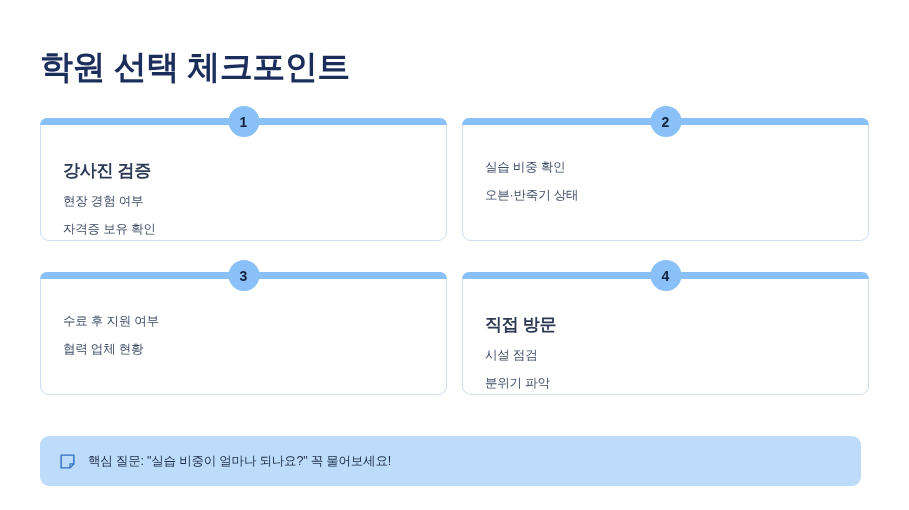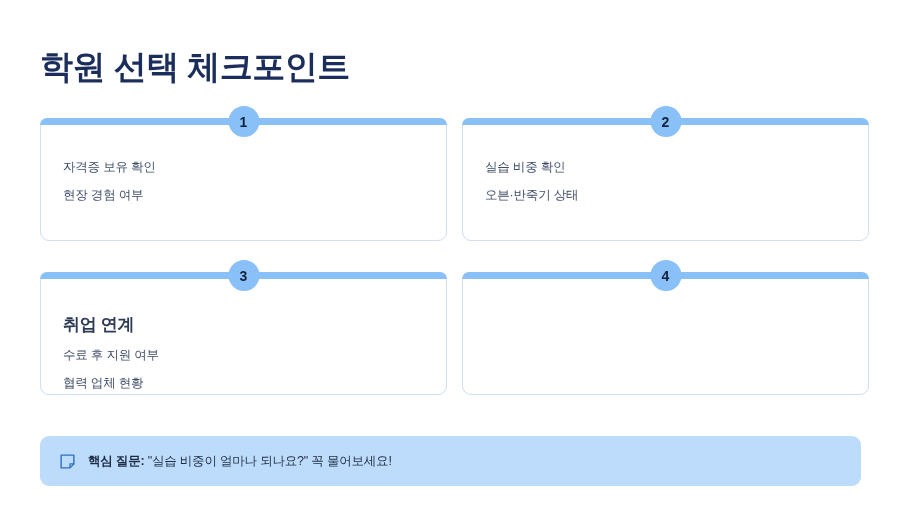--- a/index.html
+++ b/index.html
@@ -130,70 +130,75 @@
     display: block;
   }
   .callout-text {
     font-size: 12.5px;
     color: #1e2c45;
     letter-spacing: -0.2px;
     line-height: 1.3;
     white-space: nowrap;
   }
   .callout-text .lead {
-    font-weight: 700;
+    font-weight: 400;
   }
 </style>
 </head>
 <body>
 
 <div class="page">
 
   <h1 class="page-title">학원 선택 체크포인트</h1>
 
   <div class="card-grid">
 
     <div class="card">
       <div class="card-topbar"></div>
       <div class="card-badge">1</div>
       <div class="card-body">
-        <ul class="card-items">
+        <div class="card-title">강사진 검증</div>
+        <ul class="card-items">
+          <li class="card-item">현장 경험 여부</li>
           <li class="card-item">자격증 보유 확인</li>
-          <li class="card-item">현장 경험 여부</li>
         </ul>
       </div>
     </div>
 
     <div class="card">
       <div class="card-topbar"></div>
       <div class="card-badge">2</div>
       <div class="card-body">
         <ul class="card-items">
           <li class="card-item">실습 비중 확인</li>
           <li class="card-item">오븐·반죽기 상태</li>
         </ul>
       </div>
     </div>
 
     <div class="card">
       <div class="card-topbar"></div>
       <div class="card-badge">3</div>
       <div class="card-body">
-        <div class="card-title">취업 연계</div>
         <ul class="card-items">
           <li class="card-item">수료 후 지원 여부</li>
           <li class="card-item">협력 업체 현황</li>
         </ul>
       </div>
     </div>
 
     <div class="card">
       <div class="card-topbar"></div>
       <div class="card-badge">4</div>
       <div class="card-body">
+        <div class="card-title">직접 방문</div>
+        <ul class="card-items">
+          <li class="card-item">시설 점검</li>
+          <li class="card-item">분위기 파악</li>
+        </ul>
       </div>
     </div>
 
   </div>
 
   <div class="callout">
     <svg class="callout-icon" viewBox="0 0 16 16">
       <path d="M1.2 1.2 H14.8 V10.6 L10.6 14.8 H1.2 Z" fill="none" stroke="#2f6fc4" stroke-width="1.5" stroke-linejoin="round"></path>
       <path d="M14.8 10.6 H10.6 V14.8" fill="none" stroke="#2f6fc4" stroke-width="1.3" stroke-linejoin="round"></path>
     </svg>

